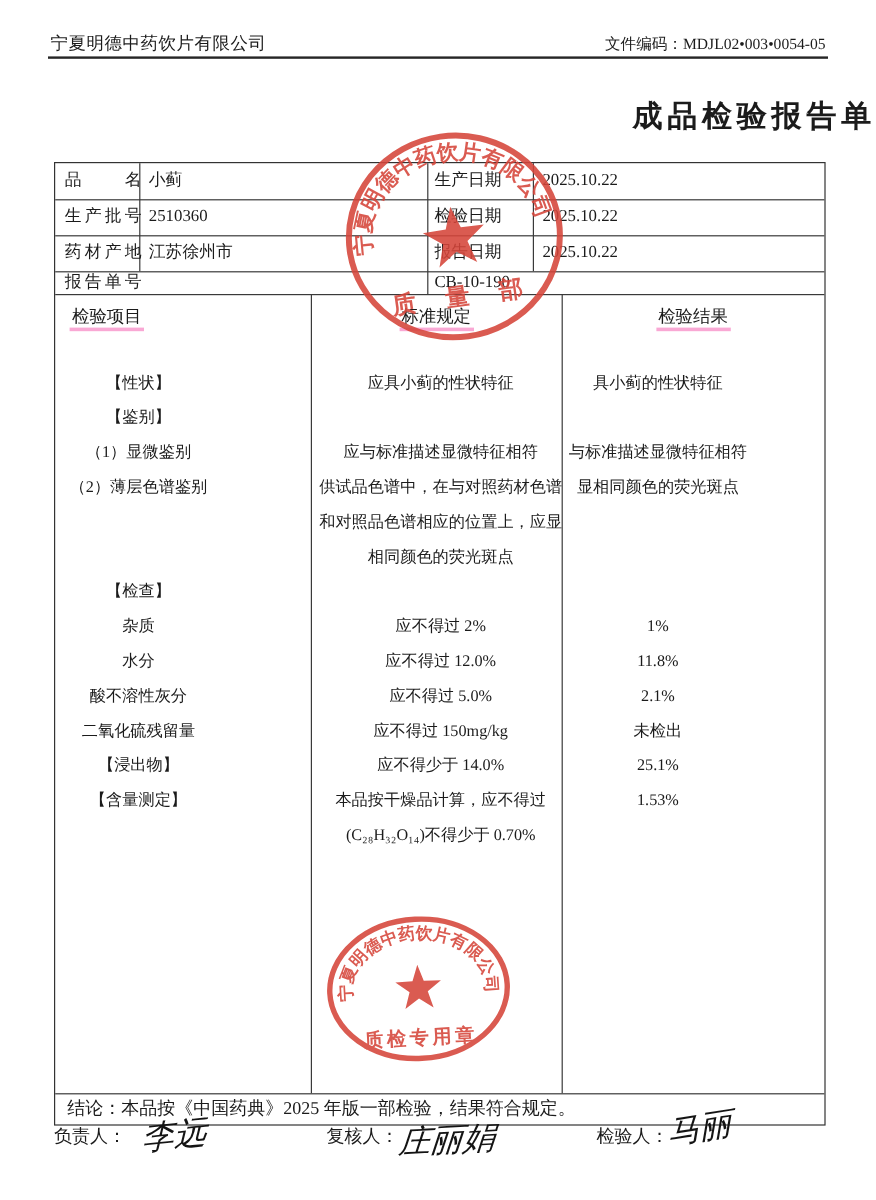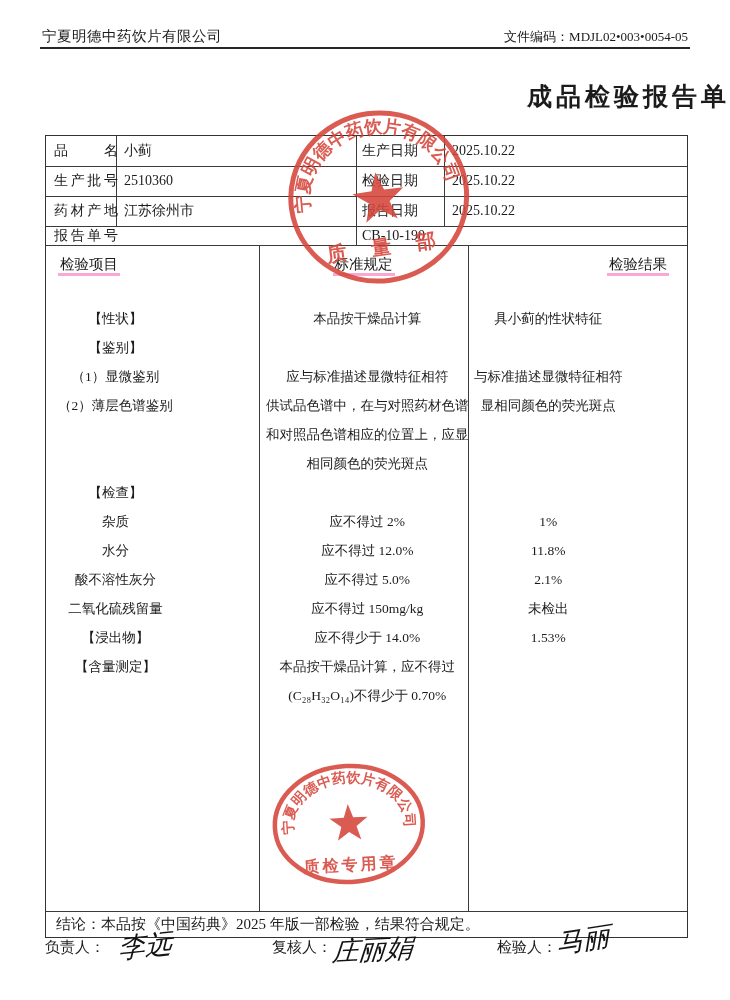--- a/index.html
+++ b/index.html
@@ -35,21 +35,21 @@
   .irow .lab{position:absolute;left:8px;width:64px;text-align:justify;text-align-last:justify;}
   .irow .val{position:absolute;left:78px;}
   .irow .lab2{position:absolute;left:316px;}
   .irow .val2{position:absolute;left:406px;}
   .irow.r4 .val{left:316px;}
   
   .thead{position:absolute;top:116px;height:24px;line-height:24px;font-size:14.5px;}
   .thead span{border-bottom:3px solid #f9a8d4;padding:0 2px 1px;}
   .th1{left:12px;}
   .th2{left:213px;width:209px;text-align:center;}
-  .th3{left:404px;width:219px;text-align:right;}
+  .th3{left:422px;width:219px;text-align:center;}
   
   .tcol{position:absolute;top:168px;font-size:13.5px;white-space:nowrap;text-align:center;}
   .tcol.c1{left:12px;}
   .tcol.c2{left:220px;}
   .tcol.c3{left:428px;}
   .tl{height:29px;line-height:29px;}
   
   .concl{position:absolute;left:0;right:0;top:775px;height:26px;line-height:26px;
     padding-left:10px;font-size:15px;}
   
@@ -123,21 +123,21 @@
       <div class="tl">【检查】</div>
       <div class="tl">杂质</div>
       <div class="tl">水分</div>
       <div class="tl">酸不溶性灰分</div>
       <div class="tl">二氧化硫残留量</div>
       <div class="tl">【浸出物】</div>
       <div class="tl">【含量测定】</div>
       <div class="tl"></div>
     </div>
   <div class="tcol c2" id="col-std">
-      <div class="tl">本品按干燥品计算</div>
+      <div class="tl">应具小蓟的性状特征</div>
       <div class="tl"></div>
       <div class="tl">应与标准描述显微特征相符</div>
       <div class="tl">供试品色谱中，在与对照药材色谱</div>
       <div class="tl">和对照品色谱相应的位置上，应显</div>
       <div class="tl">相同颜色的荧光斑点</div>
       <div class="tl"></div>
       <div class="tl">应不得过 2%</div>
       <div class="tl">应不得过 12.0%</div>
       <div class="tl">应不得过 5.0%</div>
       <div class="tl">应不得过 150mg/kg</div>
@@ -150,20 +150,21 @@
       <div class="tl"></div>
       <div class="tl">与标准描述显微特征相符</div>
       <div class="tl">显相同颜色的荧光斑点</div>
       <div class="tl"></div>
       <div class="tl"></div>
       <div class="tl"></div>
       <div class="tl">1%</div>
       <div class="tl">11.8%</div>
       <div class="tl">2.1%</div>
       <div class="tl">未检出</div>
+      <div class="tl">25.1%</div>
       <div class="tl">1.53%</div>
       <div class="tl"></div>
     </div>
 
   <div class="concl">结论：本品按《中国药典》2025 年版一部检验，结果符合规定。</div>
 </div>
 
 <div class="abs sig-label sl1">负责人：</div>
 <div class="abs sig sg1">李远</div>
 <div class="abs sig-label sl2">复核人：</div>

